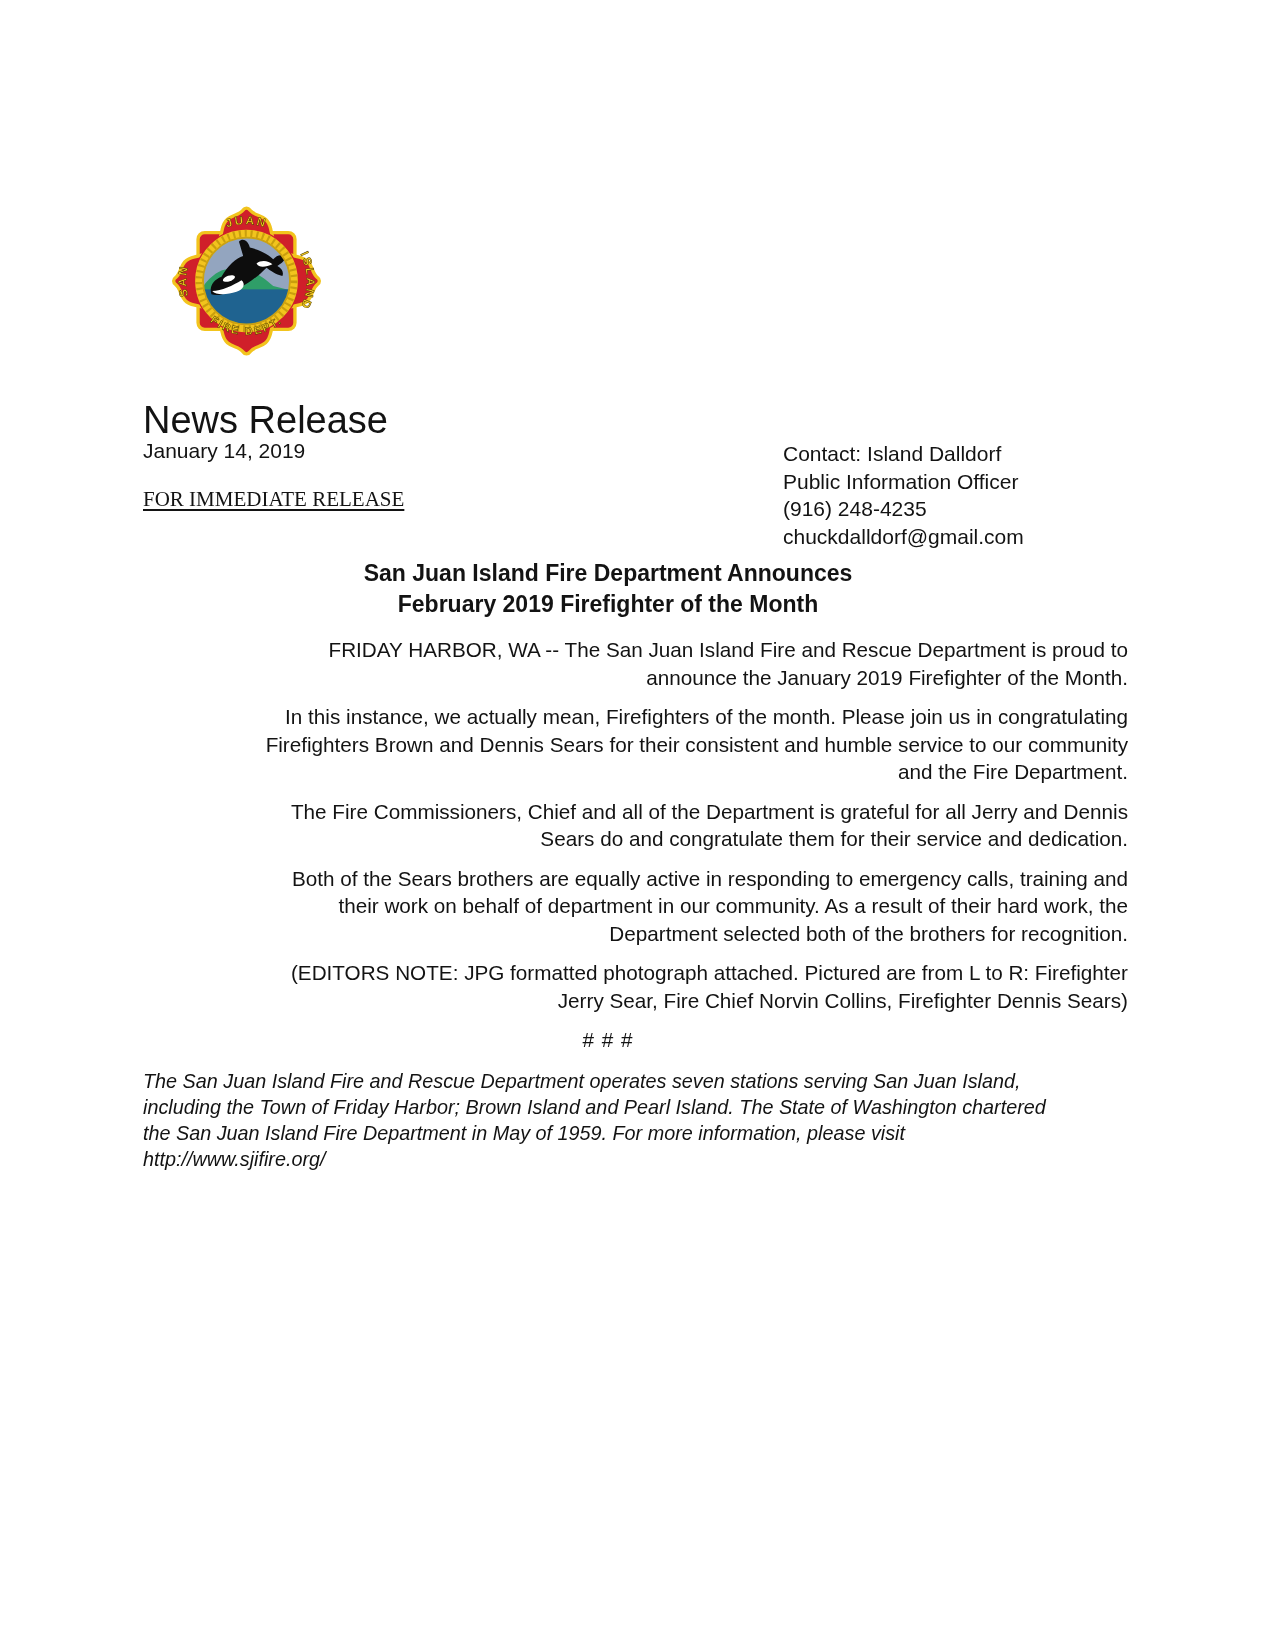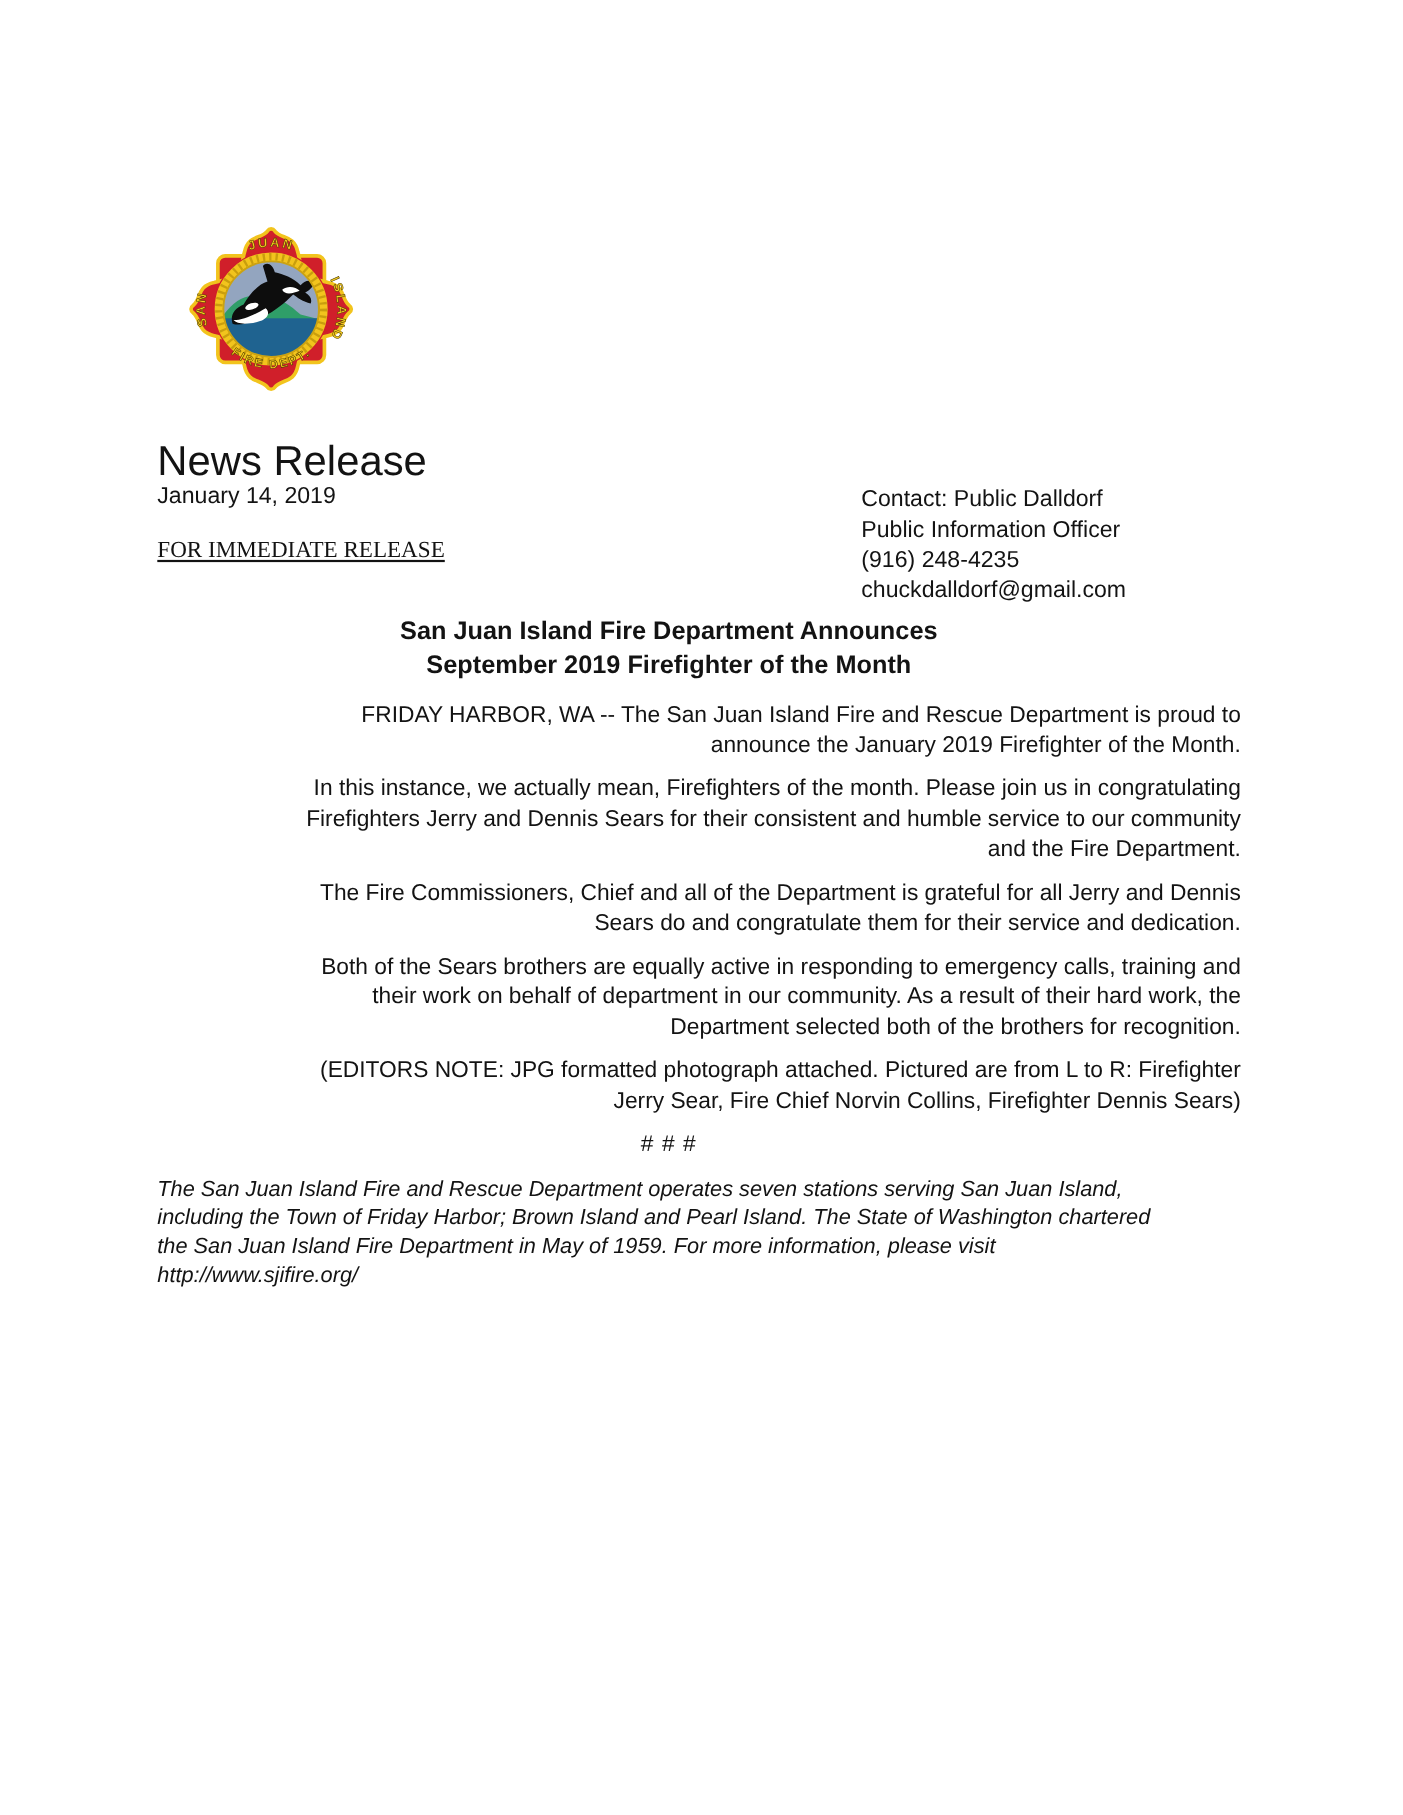--- a/index.html
+++ b/index.html
@@ -77,33 +77,33 @@
       <text><textPath href="#arcRight" startOffset="50%" text-anchor="middle">ISLAND</textPath></text>
       <text font-size="13"><textPath href="#arcBottom" startOffset="50%" text-anchor="middle">FIRE DEPT.</textPath></text>
     </g>
   </svg>
 
   <div class="abs news-title">News Release</div>
   <div class="abs date-line">January 14, 2019</div>
   <div class="abs fir-line">FOR IMMEDIATE RELEASE</div>
 
   <div class="abs contact-block">
-    <div><span class="u">Contact:</span> <span>Public Dalldorf</span></div>
+    <div><span class="u">Contact:</span> <span>Island Dalldorf</span></div>
     <div>Public Information Officer</div>
     <div>(916) 248-4235</div>
     <div>chuckdalldorf@gmail.com</div>
   </div>
 
   <div class="abs main">
     <h2 class="headline">San Juan Island Fire Department Announces
-September 2019 Firefighter of the Month</h2>
+February 2019 Firefighter of the Month</h2>
     <p class="para">FRIDAY HARBOR, WA -- The San Juan Island Fire and Rescue Department is proud to
 announce the January 2019 Firefighter of the Month.</p>
     <p class="para">In this instance, we actually mean, Firefighters of the month. Please join us in congratulating
-Firefighters Jerry and Dennis Sears for their consistent and humble service to our community
+Firefighters Brown and Dennis Sears for their consistent and humble service to our community
 and the Fire Department.</p>
     <p class="para">The Fire Commissioners, Chief and all of the Department is grateful for all Jerry and Dennis
 Sears do and congratulate them for their service and dedication.</p>
     <p class="para">Both of the Sears brothers are equally active in responding to emergency calls, training and
 their work on behalf of department in our community.  As a result of their hard work, the
 Department selected both of the brothers for recognition.</p>
     <p class="para">(EDITORS NOTE: JPG formatted photograph attached. Pictured are from L to R: Firefighter
 Jerry Sear, Fire Chief Norvin Collins, Firefighter Dennis Sears)</p>
     <div class="hashes"># # #</div>
     <p class="boiler">The San Juan Island Fire and Rescue Department operates seven stations serving San Juan Island,

